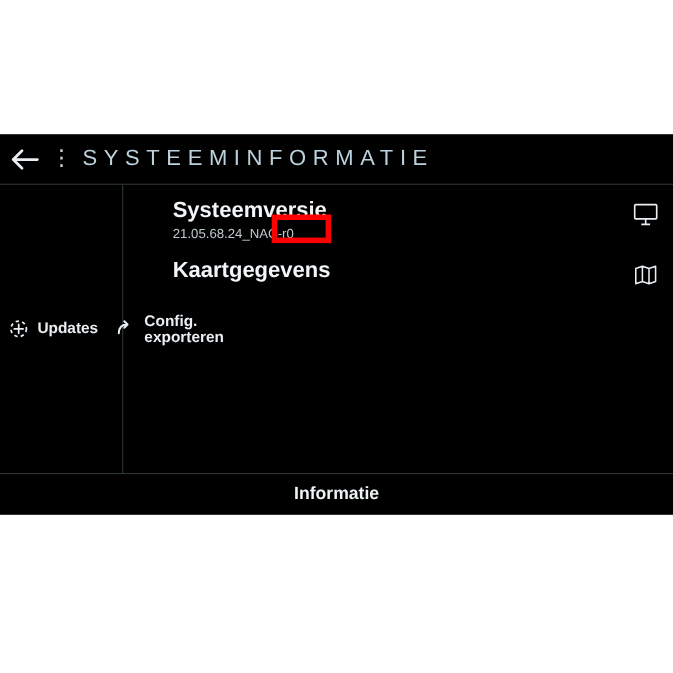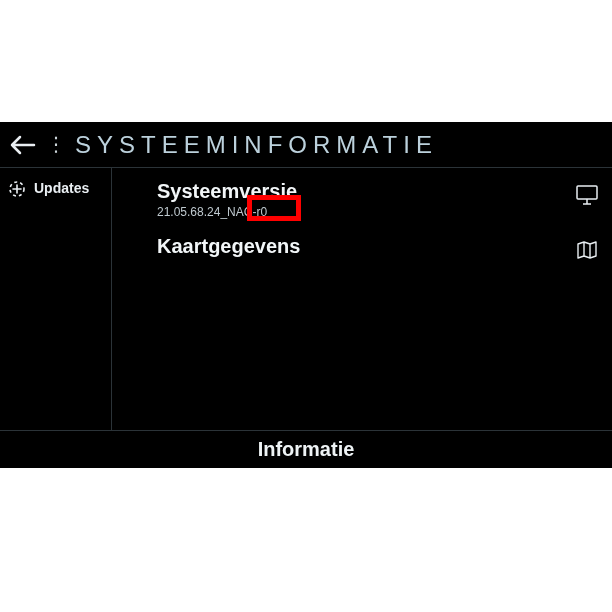--- a/index.html
+++ b/index.html
@@ -18,34 +18,34 @@
     padding: 0 10px;
     border-bottom: 1px solid #2b3338;
     gap: 10px;
   }
   .back-arrow svg { display:block; }
   .menu-dots {
     font-size: 20px; letter-spacing: -1px; color: #cdd6da;
     transform: translateY(-1px);
   }
   .title {
-    font-size: 24px;
+    font-size: 20px;
     font-weight: 300;
     letter-spacing: 6px;
     color: #bcd1dc;
   }
   .body {
     display: flex;
     height: calc(100% - 46px - 38px);
   }
   .sidebar {
     width: 112px;
     border-right: 1px solid #2b3338;
     display: flex;
-    flex-direction: column;
+    flex-direction: row;
   }
   .side-item {
     display: flex;
     align-items: center;
     gap: 6px;
     padding: 10px 8px 10px 6px;
     font-size: 14px;
     font-weight: 600;
     color: #e9eef2;
     line-height: 1.1;
@@ -75,21 +75,21 @@
     margin-top: 2px;
     position: relative;
   }
   .row-icon { width: 30px; display:flex; justify-content:center; padding-top:4px; color:#d8e2e6;}
   .footer {
     height: 38px;
     border-top: 1px solid #2b3338;
     display: flex;
     align-items: center;
     justify-content: center;
-    font-size: 20px;
+    font-size: 16px;
     font-weight: 600;
     color: #eef3f5;
   }
   .highlight-box {
     position: absolute;
     border: 5px solid #ff0000;
     width: 54px;
     height: 26px;
     pointer-events: none;
   }
@@ -115,20 +115,29 @@
       <div class="side-item">
         <span class="icon">
           <svg width="20" height="20" viewBox="0 0 20 20">
             <circle cx="10" cy="10" r="7" stroke="#e9eef2" stroke-width="1.6" fill="none" stroke-dasharray="3 3"></circle>
             <path d="M10 6 V14 M6 10 H14" stroke="#e9eef2" stroke-width="1.6" stroke-linecap="round"></path>
           </svg>
         </span>
         <span class="side-label">Updates</span>
       </div>
 
+      <div class="side-item">
+        <span class="icon">
+          <svg width="20" height="20" viewBox="0 0 20 20">
+            <path d="M4 14 Q4 6 12 6 M12 6 L9 3 M12 6 L9 9" stroke="#e9eef2" stroke-width="1.8" fill="none" stroke-linecap="round" stroke-linejoin="round"></path>
+          </svg>
+        </span>
+        <span class="side-label">Config.
+exporteren</span>
+      </div>
 
     </div>
 
     <div class="main">
 
       <div class="row">
         <div class="row-text">
           <div class="row-title">Systeemversie</div>
           <div class="row-value">
             <span>21.05.68.24_NAC-r0</span>

